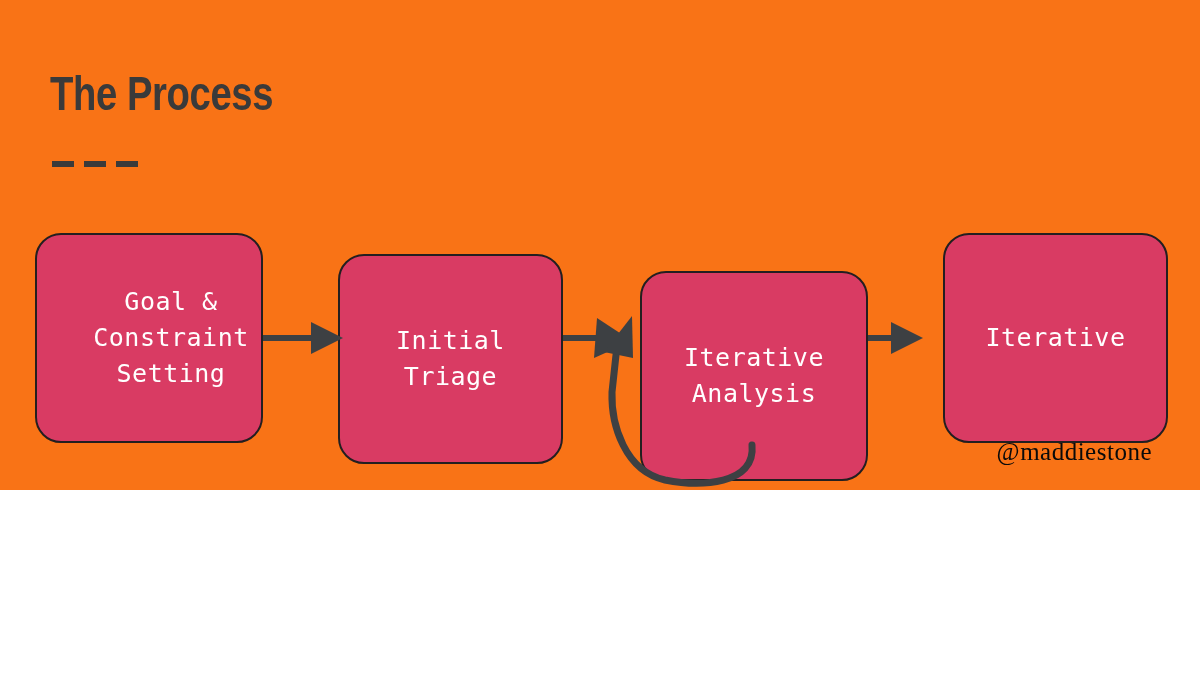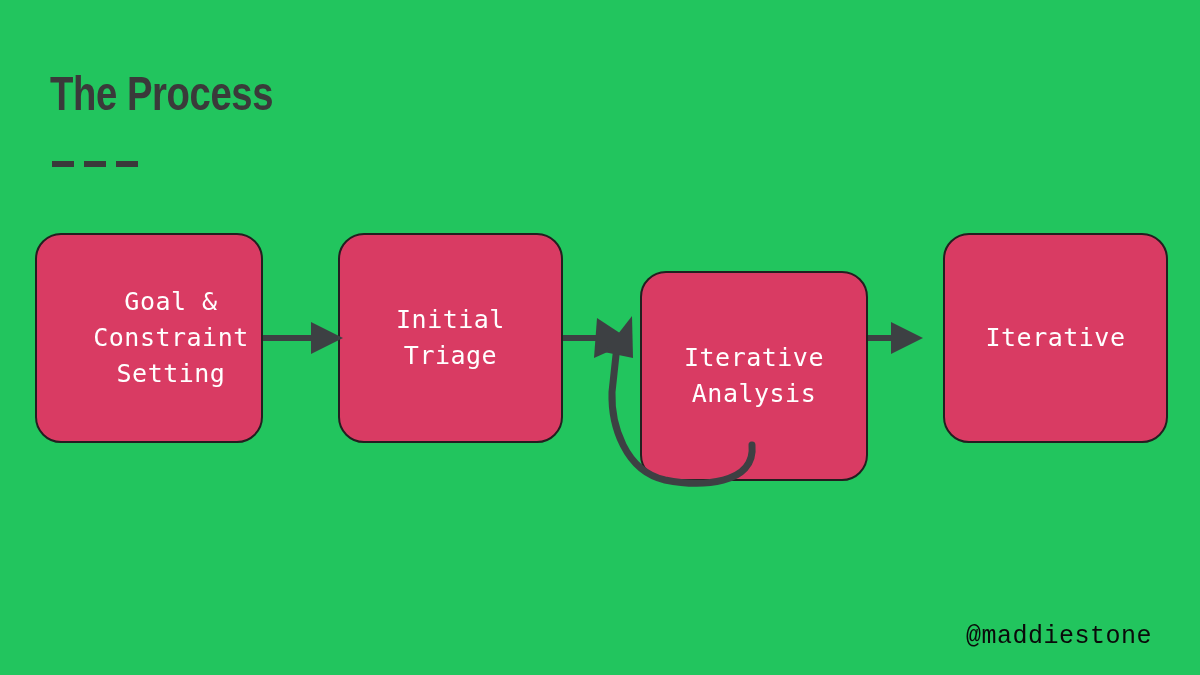--- a/index.html
+++ b/index.html
@@ -9,22 +9,22 @@
   body {
     width: 1200px;
     height: 675px;
     background: #ffffff;
     font-family: "Liberation Sans", sans-serif;
     overflow: hidden;
   }
   #slide {
     position: relative;
     width: 1200px;
-    height: 675px;
-    background: #22c55e;
+    height: 490px;
+    background: #f97316;
   }
 
   
   #title {
     position: absolute;
     left: 50px;
     top: 68px;
     font-family: "Liberation Sans Narrow", "Liberation Sans", sans-serif;
     font-size: 49px;
     font-weight: bold;
@@ -65,40 +65,40 @@
     color: #ffffff;
     font-family: "DejaVu Sans Mono", "Liberation Mono", monospace;
     font-size: 25px;
     line-height: 1.45;
     text-align: center;
     letter-spacing: 0.5px;
     white-space: pre-line;
     user-select: none;
   }
   #box-0 { left: 35px;  width: 228px; padding-left: 44px; }
-  #box-1 { left: 338px; width: 225px; }
+  #box-1 { left: 338px; width: 225px; margin-top: 21px; }
   #box-2 { left: 640px; width: 228px; margin-top: 38px; }
   #box-3 { left: 943px; width: 225px; }
 
   
   #arrows {
     position: absolute;
     left: 0;
     top: 0;
     width: 1200px;
     height: 675px;
     pointer-events: none;
   }
 
   
   #handle {
     position: absolute;
     right: 48px;
     bottom: 24px;
-    font-family: Liberation Mono, monospace;
+    font-family: Liberation Serif, serif;
     font-size: 25px;
     color: #0a0a0a;
     letter-spacing: 0.5px;
     white-space: nowrap;
   }
 </style>
 </head>
 <body>
 
 <div id="slide">

